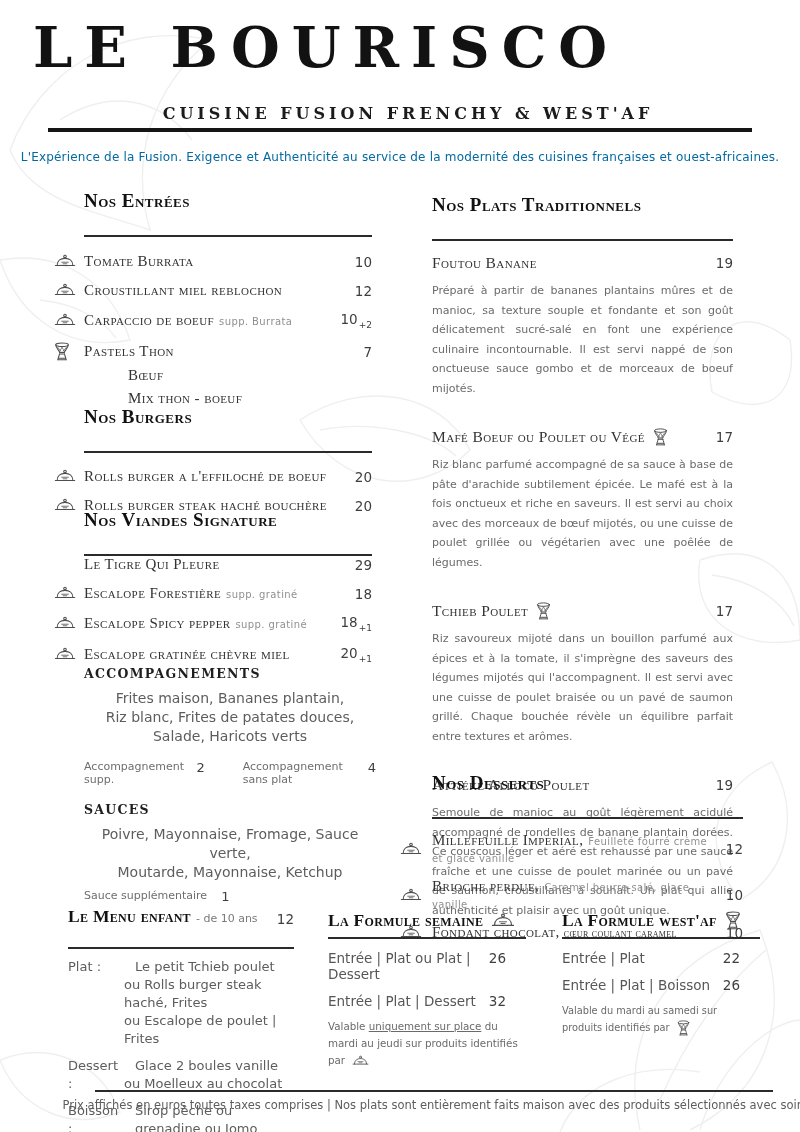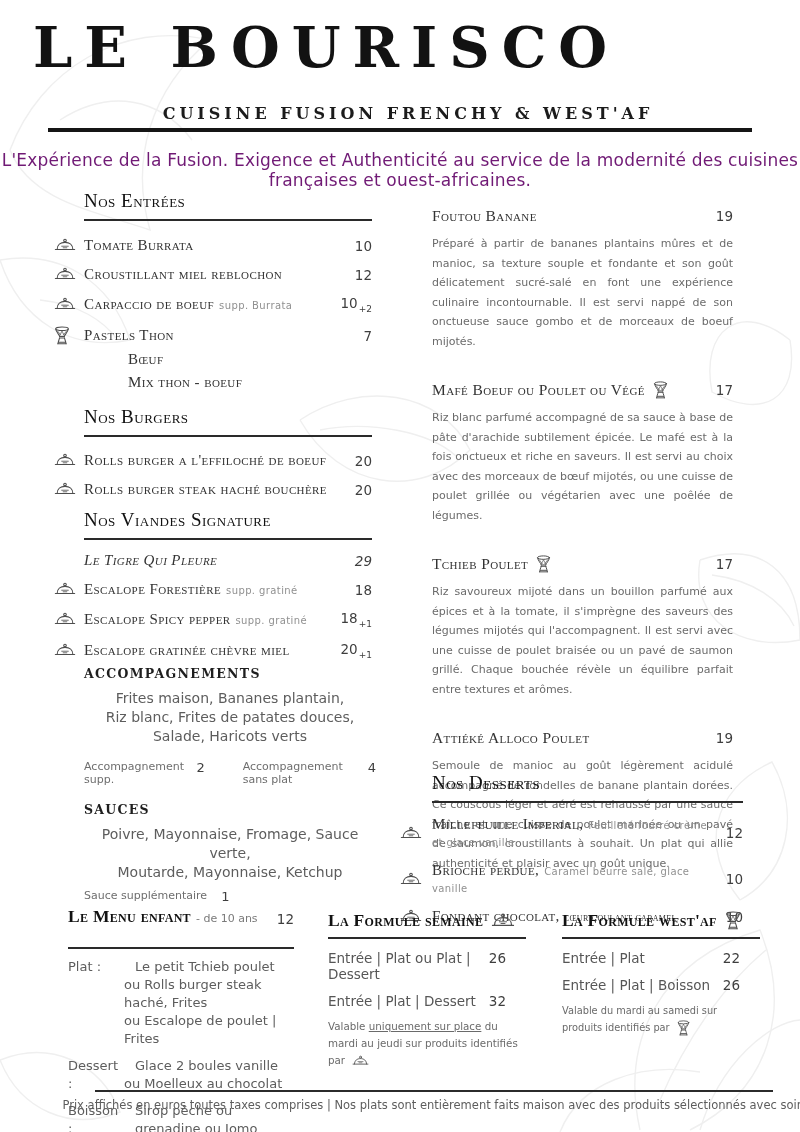--- a/index.html
+++ b/index.html
@@ -8,25 +8,25 @@
   .deco{position:absolute;left:0;top:0;z-index:0;}
   .layer{position:absolute;z-index:1;}
 
   
   .title{left:0;top:14px;width:652px;text-align:center;font-family:"DejaVu Serif",serif;
          font-weight:bold;font-size:56px;letter-spacing:12px;color:#121212;white-space:nowrap;}
   .subtitle{left:0;top:104px;width:800px;text-align:center;font-family:"DejaVu Serif",serif;
          font-weight:bold;font-size:16px;letter-spacing:4px;color:#1b1b1b;padding-left:8px;}
   .head-rule{left:48px;top:128px;width:704px;height:4px;background:#151515;}
   .tagline{left:0;top:150px;width:800px;text-align:center;font-family:"DejaVu Sans",sans-serif;
-         font-size:17px;color:#701a75;letter-spacing:.2px;}
-
-  
-  .sec-head{font-variant:small-caps;font-weight:normal;font-size:19px;letter-spacing:.5px;
-         color:#111;border-bottom:2px solid #2a2a2a;padding-bottom:7px;}
+         font-size:12px;color:#0369a1;letter-spacing:.2px;}
+
+  
+  .sec-head{font-variant:small-caps;font-weight:bold;font-size:19px;letter-spacing:.5px;
+         color:#111;border-bottom:2px solid #2a2a2a;padding-bottom:23px;}
   .indent-head{margin-left:30px;}
 
   .row{display:flex;align-items:center;margin-top:12px;}
   .ic{width:30px;flex-shrink:0;display:flex;align-items:center;}
   .ic-svg{stroke:#4e4e4e;fill:none;stroke-width:1.2;stroke-linecap:round;}
   .nm{flex:1;font-variant:small-caps;font-size:15px;letter-spacing:.4px;color:#333;white-space:nowrap;}
   .pr{width:42px;text-align:right;font-family:"DejaVu Sans",sans-serif;font-size:13.5px;color:#3e3e3e;}
   .sup{font-size:9px;color:#3e3e3e;vertical-align:-4px;margin-left:1px;}
   .note{font-family:"DejaVu Sans",sans-serif;font-variant:normal;font-size:10px;color:#909090;margin-left:5px;}
   .subrow{margin-top:6px;padding-left:74px;font-variant:small-caps;font-size:15px;
@@ -197,21 +197,21 @@
             <use href="#ic-cloche"></use>
           </svg>
         </span>
       <span class="nm">Rolls burger steak haché bouchère</span>
       <span class="pr">20</span>
     </div>
   </div>
 
   <div class="layer viandes">
     <div class="sec-head indent-head">Nos Viandes Signature</div>
-    <div class="row" style="margin-top:12px;font-style:italic;">
+    <div class="row" style="margin-top:0;">
       <span class="ic"></span>
       <span class="nm">Le Tigre Qui Pleure</span>
       <span class="pr">29</span>
     </div>
     <div class="row">
       <span class="ic">
           <svg class="ic-svg" width="22" height="15" viewBox="0 0 24 16">
             <use href="#ic-cloche"></use>
           </svg>
         </span>
@@ -258,20 +258,21 @@
       <div>Poivre, Mayonnaise, Fromage, Sauce verte,</div>
       <div>Moutarde, Mayonnaise, Ketchup</div>
     </div>
     <div class="hw acc-supp" style="margin-top:7px;">
       <span>Sauce supplémentaire</span>
       <span class="price" style="margin-left:14px;">1</span>
     </div>
   </div>
 
   <div class="layer plats">
+    <div class="sec-head">Nos Plats Traditionnels</div>
 
     <div class="plat-item">
       <div class="plat-title">
         <span class="nm">Foutou Banane</span>
         <span class="sp"></span>
         <span class="pr">19</span>
       </div>
       <div class="desc">Préparé à partir de bananes plantains mûres et de manioc, sa texture souple et fondante et son goût délicatement sucré-salé en font une expérience culinaire incontournable. Il est servi nappé de son onctueuse sauce gombo et de morceaux de boeuf mijotés.</div>
     </div>
 

